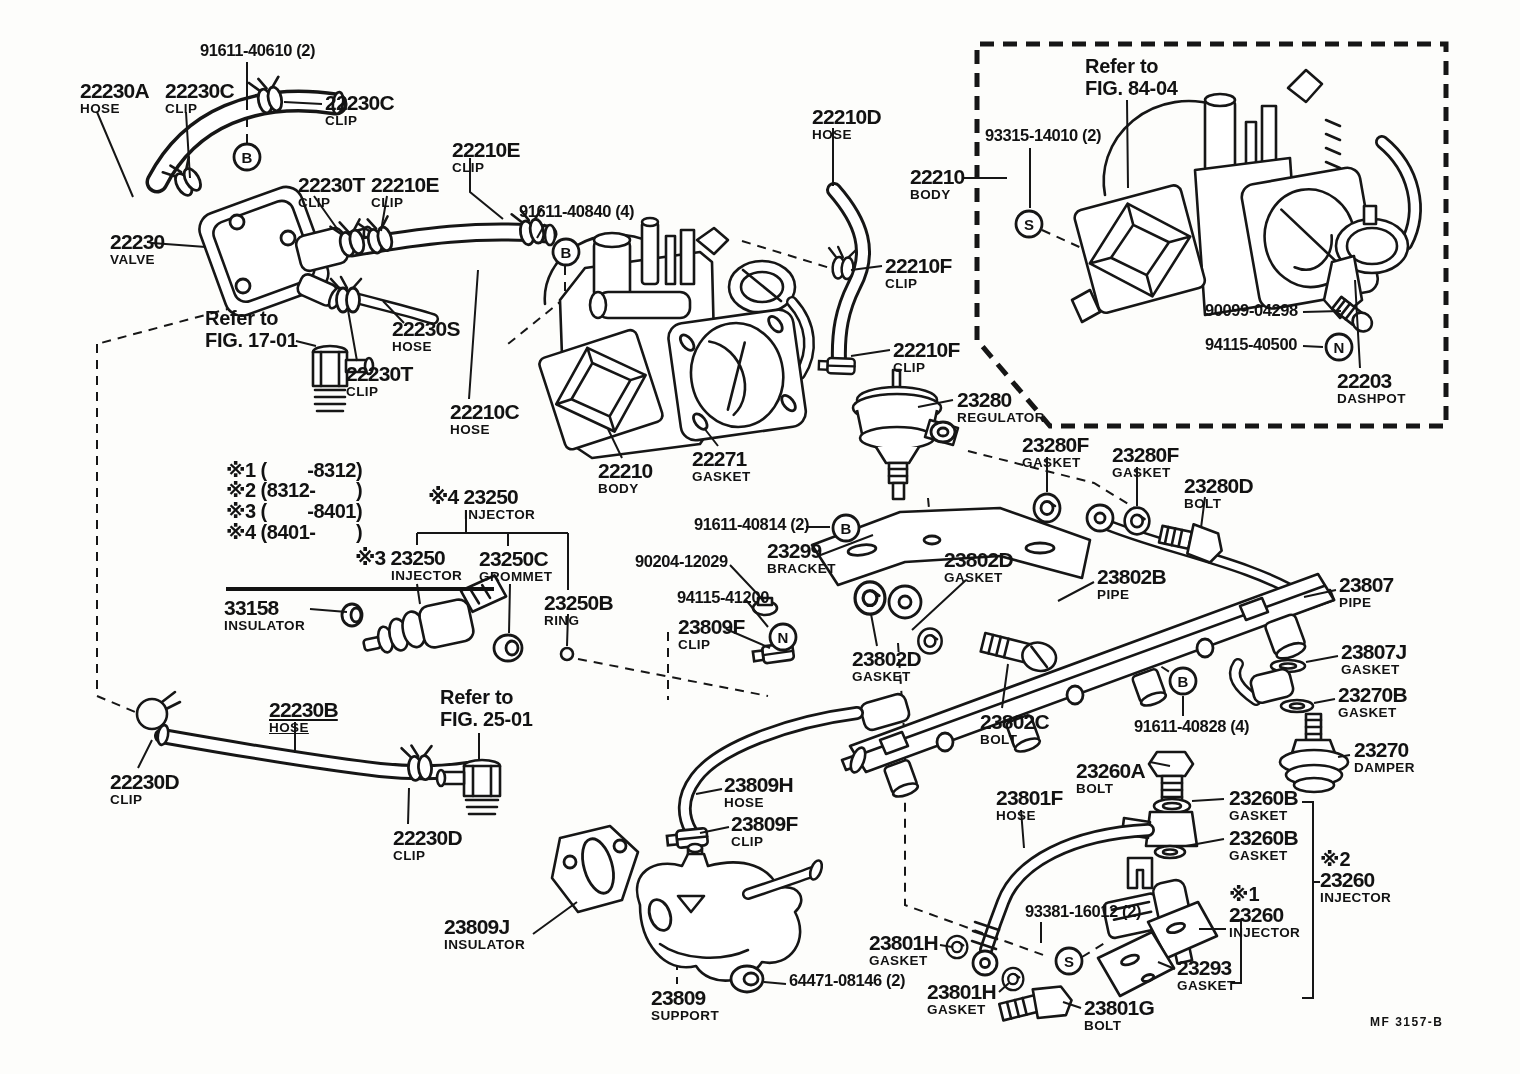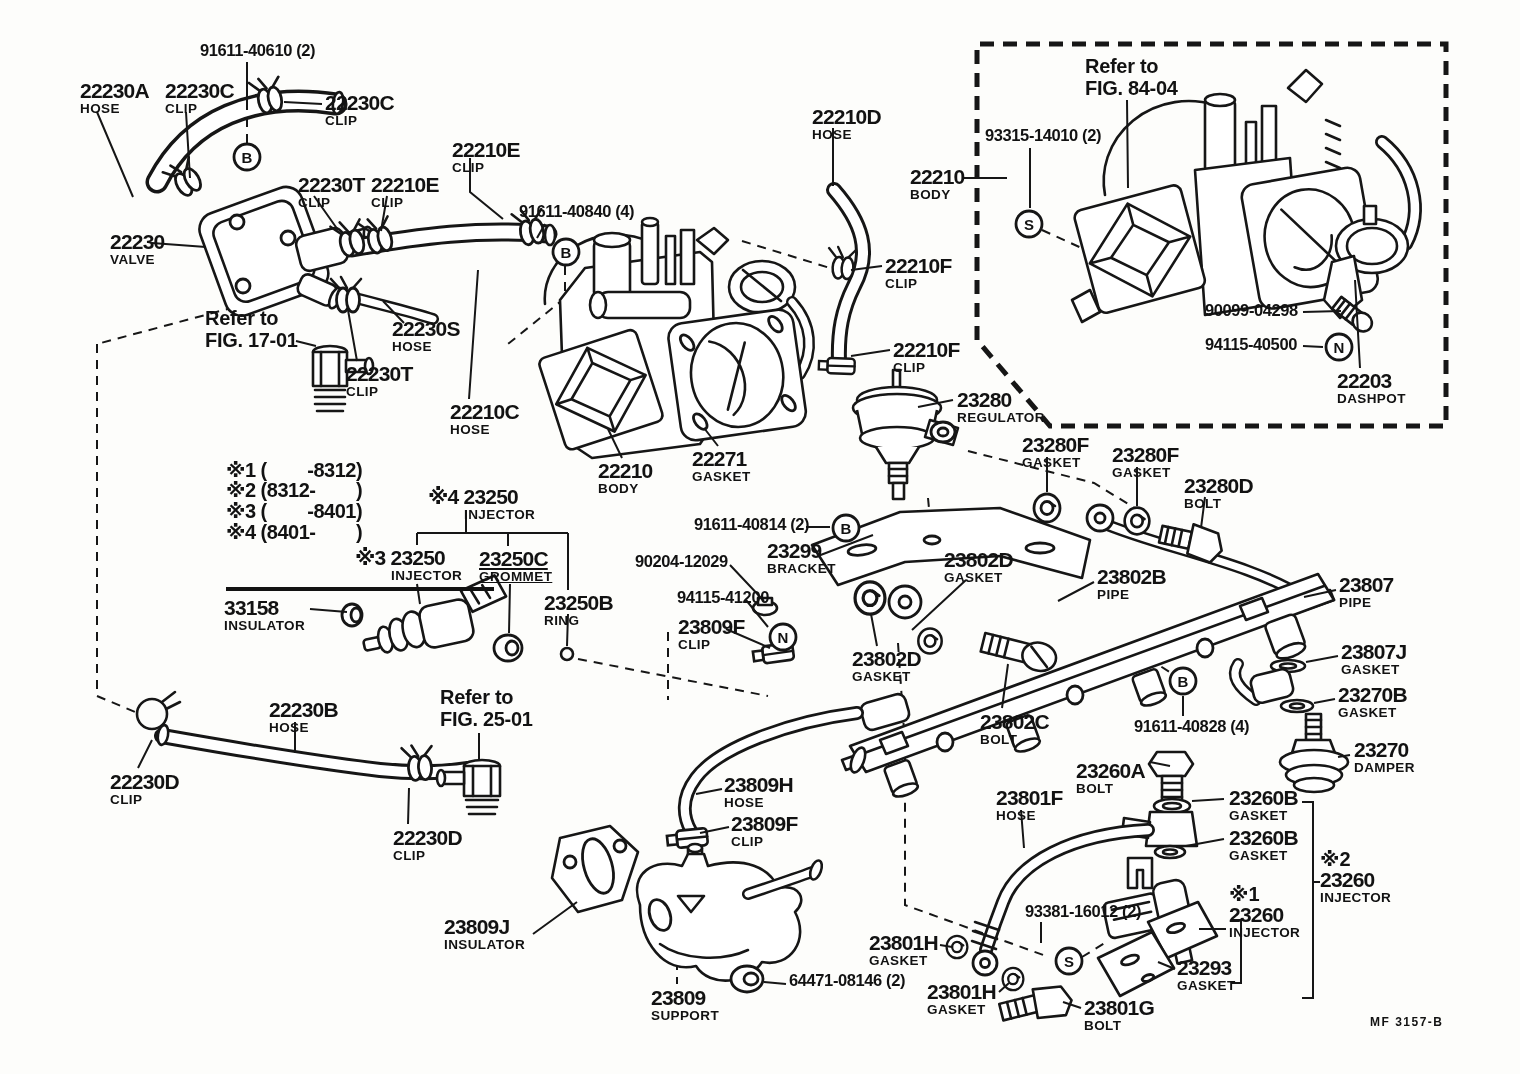--- a/index.html
+++ b/index.html
@@ -465,24 +465,24 @@
       <div class="callout" style="left: 1097px; top: 566px;"><div class="num">23802B</div><div class="nom">PIPE</div></div>
       <div class="callout" style="left: 1339px; top: 574px;"><div class="num">23807</div><div class="nom">PIPE</div></div>
       <div class="callout" style="left: 980px; top: 711px;"><div class="num">23802C</div><div class="nom">BOLT</div></div>
       <div class="callout" style="left: 1341px; top: 641px;"><div class="num">23807J</div><div class="nom">GASKET</div></div>
       <div class="callout" style="left: 1338px; top: 684px;"><div class="num">23270B</div><div class="nom">GASKET</div></div>
       <div class="callout small" style="left: 1134px; top: 718px;"><div class="num">91611-40828 (4)</div></div>
       <div class="callout" style="left: 1354px; top: 739px;"><div class="num">23270</div><div class="nom">DAMPER</div></div>
       <div class="callout" style="left: 224px; top: 597px;"><div class="num">33158</div><div class="nom">INSULATOR</div></div>
       <div class="callout" style="left: 355px; top: 547px;"><div class="num">※3 23250</div><div class="nom" style="padding-left: 36px;">INJECTOR</div></div>
       <div class="callout" style="left: 428px; top: 486px;"><div class="num">※4 23250</div><div class="nom" style="padding-left: 36px;">INJECTOR</div></div>
-      <div class="callout" style="left: 479px; top: 548px; text-decoration: underline;"><div class="num">23250C</div><div class="nom">GROMMET</div></div>
+      <div class="callout" style="left: 479px; top: 548px;"><div class="num">23250C</div><div class="nom">GROMMET</div></div>
       <div class="callout" style="left: 544px; top: 592px;"><div class="num">23250B</div><div class="nom">RING</div></div>
       <div class="callout" style="left: 110px; top: 771px;"><div class="num">22230D</div><div class="nom">CLIP</div></div>
-      <div class="callout" style="left: 269px; top: 699px;"><div class="num">22230B</div><div class="nom">HOSE</div></div>
+      <div class="callout" style="left: 269px; top: 699px; text-decoration: underline;"><div class="num">22230B</div><div class="nom">HOSE</div></div>
       <div class="callout" style="left: 393px; top: 827px;"><div class="num">22230D</div><div class="nom">CLIP</div></div>
       <div class="callout" style="left: 724px; top: 774px;"><div class="num">23809H</div><div class="nom">HOSE</div></div>
       <div class="callout" style="left: 731px; top: 813px;"><div class="num">23809F</div><div class="nom">CLIP</div></div>
       <div class="callout" style="left: 444px; top: 916px;"><div class="num">23809J</div><div class="nom">INSULATOR</div></div>
       <div class="callout" style="left: 651px; top: 987px;"><div class="num">23809</div><div class="nom">SUPPORT</div></div>
       <div class="callout small" style="left: 789px; top: 972px;"><div class="num">64471-08146 (2)</div></div>
       <div class="callout" style="left: 996px; top: 787px;"><div class="num">23801F</div><div class="nom">HOSE</div></div>
       <div class="callout" style="left: 1076px; top: 760px;"><div class="num">23260A</div><div class="nom">BOLT</div></div>
       <div class="callout" style="left: 1229px; top: 787px;"><div class="num">23260B</div><div class="nom">GASKET</div></div>
       <div class="callout" style="left: 1229px; top: 827px;"><div class="num">23260B</div><div class="nom">GASKET</div></div>

